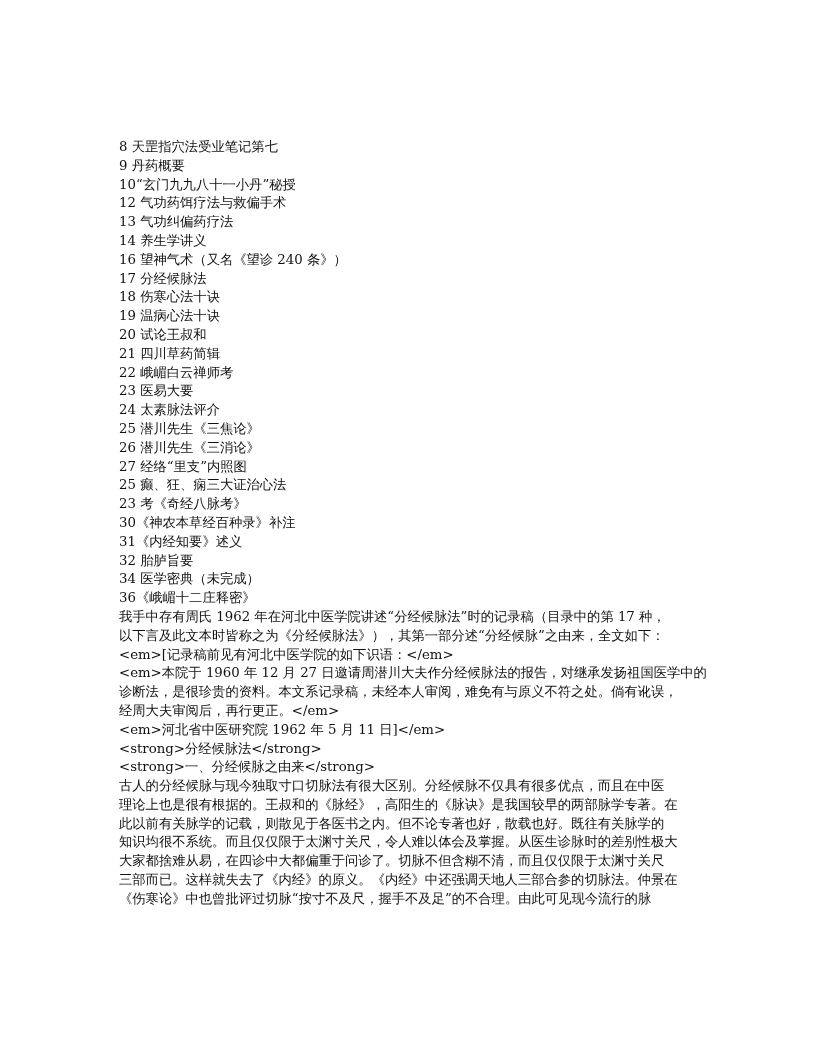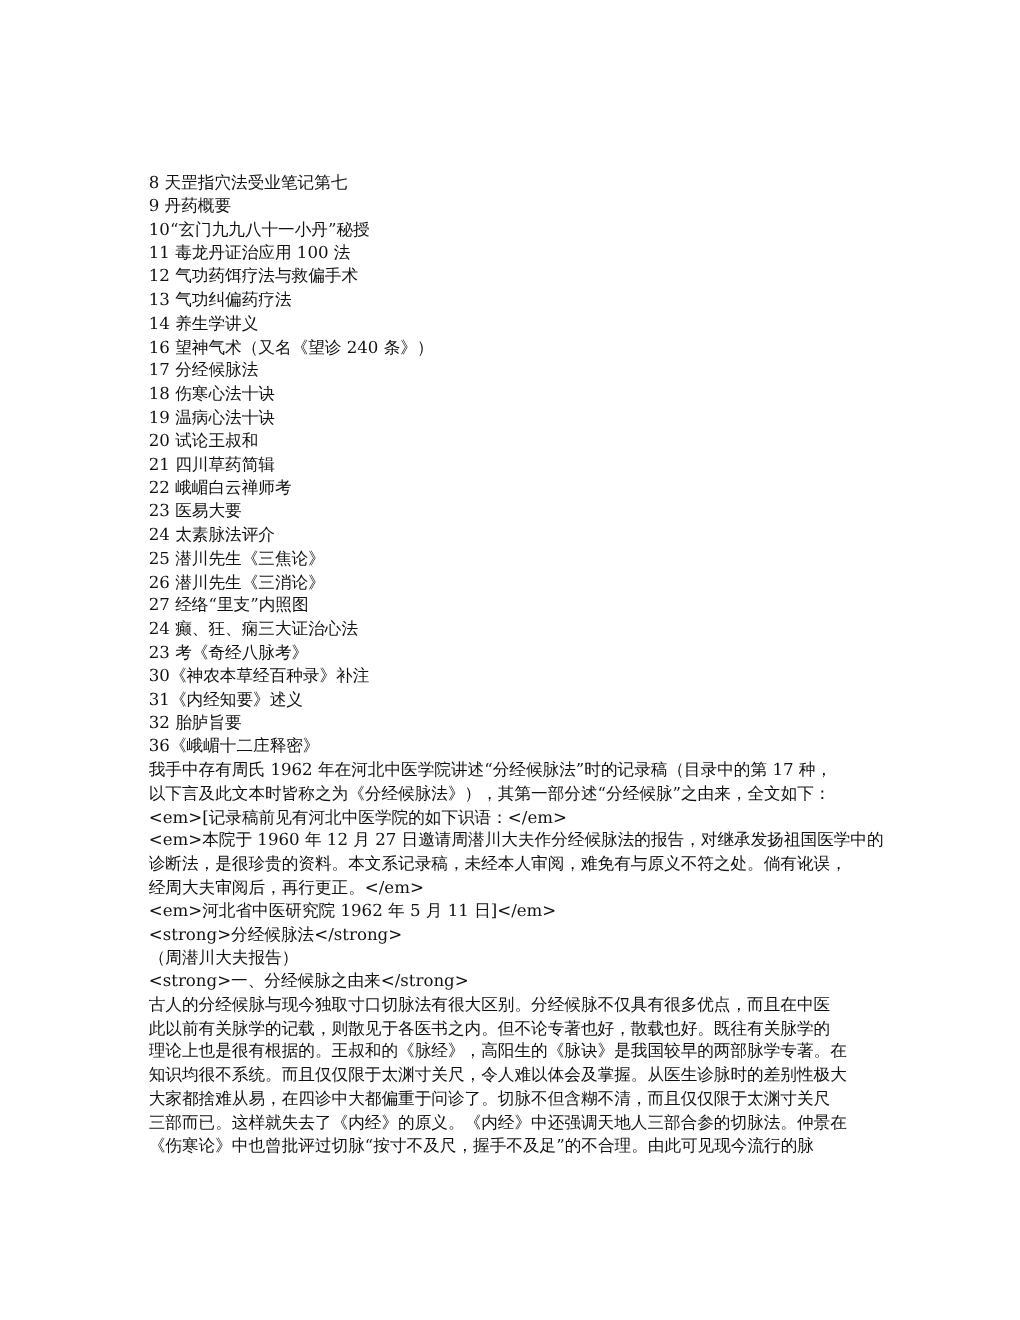--- a/index.html
+++ b/index.html
@@ -18,63 +18,62 @@
     .line { display: block; white-space: nowrap; overflow: hidden; }
   </style>
 </head>
 <body>
 
 <div class="page">
   <div>
     <span class="line">8 天罡指穴法受业笔记第七</span>
     <span class="line">9 丹药概要</span>
     <span class="line">10“玄门九九八十一小丹”秘授</span>
-    <span class="line">11 毒龙丹证治应用 100 法</span>
     <span class="line">12 气功药饵疗法与救偏手术</span>
     <span class="line">13 气功纠偏药疗法</span>
     <span class="line">14 养生学讲义</span>
     <span class="line">16 望神气术（又名《望诊 240 条》）</span>
     <span class="line">17 分经候脉法</span>
     <span class="line">18 伤寒心法十诀</span>
     <span class="line">19 温病心法十诀</span>
     <span class="line">20 试论王叔和</span>
     <span class="line">21 四川草药简辑</span>
     <span class="line">22 峨嵋白云禅师考</span>
     <span class="line">23 医易大要</span>
     <span class="line">24 太素脉法评介</span>
     <span class="line">25 潜川先生《三焦论》</span>
     <span class="line">26 潜川先生《三消论》</span>
     <span class="line">27 经络“里支”内照图</span>
-    <span class="line">24 癫、狂、痫三大证治心法</span>
+    <span class="line">25 癫、狂、痫三大证治心法</span>
     <span class="line">23 考《奇经八脉考》</span>
     <span class="line">30《神农本草经百种录》补注</span>
     <span class="line">31《内经知要》述义</span>
     <span class="line">32 胎胪旨要</span>
+    <span class="line">34 医学密典（未完成）</span>
     <span class="line">36《峨嵋十二庄释密》</span>
   </div>
 
   <div>
     <span class="line">我手中存有周氏 1962 年在河北中医学院讲述“分经候脉法”时的记录稿（目录中的第 17 种，</span>
     <span class="line">以下言及此文本时皆称之为《分经候脉法》），其第一部分述“分经候脉”之由来，全文如下：</span>
   </div>
 
   <div>
     <span class="line">&lt;em&gt;[记录稿前见有河北中医学院的如下识语：&lt;/em&gt;</span>
     <span class="line">&lt;em&gt;本院于 1960 年 12 月 27 日邀请周潜川大夫作分经候脉法的报告，对继承发扬祖国医学中的</span>
     <span class="line">诊断法，是很珍贵的资料。本文系记录稿，未经本人审阅，难免有与原义不符之处。倘有讹误，</span>
     <span class="line">经周大夫审阅后，再行更正。&lt;/em&gt;</span>
     <span class="line">&lt;em&gt;河北省中医研究院 1962 年 5 月 11 日]&lt;/em&gt;</span>
   </div>
 
   <span class="line">&lt;strong&gt;分经候脉法&lt;/strong&gt;</span>
-  <span class="line">（周潜川大夫报告）</span>
   <span class="line">&lt;strong&gt;一、分经候脉之由来&lt;/strong&gt;</span>
 
   <div>
     <span class="line">古人的分经候脉与现今独取寸口切脉法有很大区别。分经候脉不仅具有很多优点，而且在中医</span>
+    <span class="line">理论上也是很有根据的。王叔和的《脉经》，高阳生的《脉诀》是我国较早的两部脉学专著。在</span>
     <span class="line">此以前有关脉学的记载，则散见于各医书之内。但不论专著也好，散载也好。既往有关脉学的</span>
-    <span class="line">理论上也是很有根据的。王叔和的《脉经》，高阳生的《脉诀》是我国较早的两部脉学专著。在</span>
     <span class="line">知识均很不系统。而且仅仅限于太渊寸关尺，令人难以体会及掌握。从医生诊脉时的差别性极大</span>
     <span class="line">大家都捨难从易，在四诊中大都偏重于问诊了。切脉不但含糊不清，而且仅仅限于太渊寸关尺</span>
     <span class="line">三部而已。这样就失去了《内经》的原义。《内经》中还强调天地人三部合参的切脉法。仲景在</span>
     <span class="line">《伤寒论》中也曾批评过切脉“按寸不及尺，握手不及足”的不合理。由此可见现今流行的脉</span>
   </div>
 </div>
 
 </body></html>

